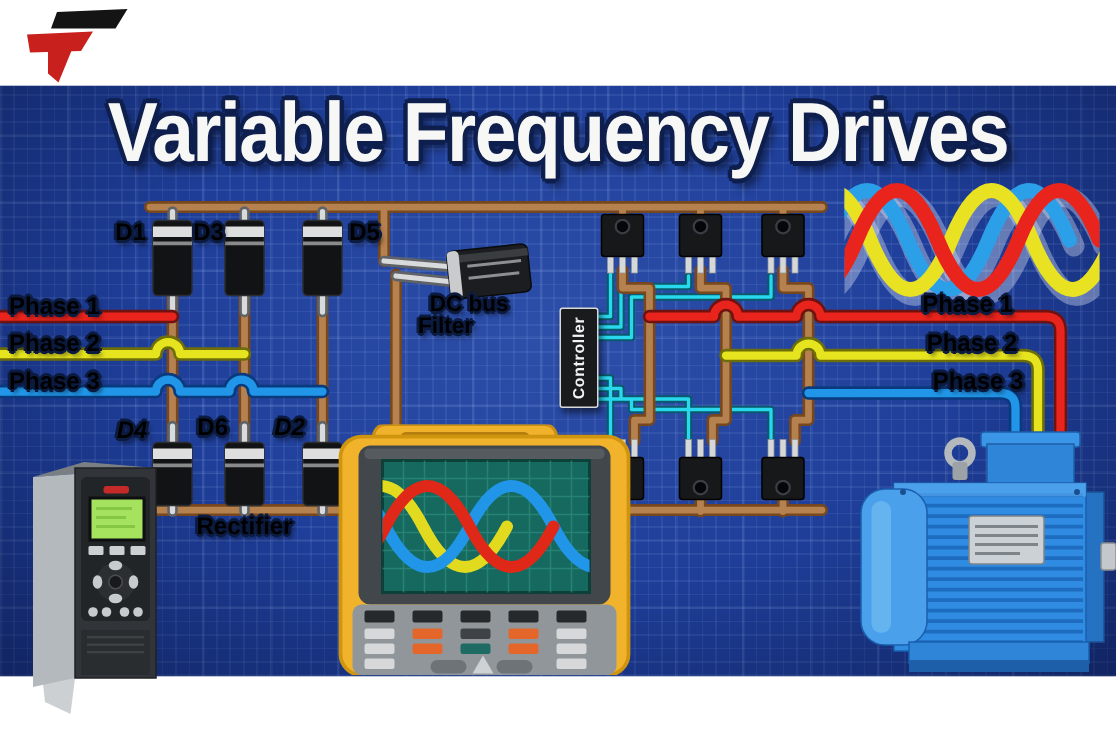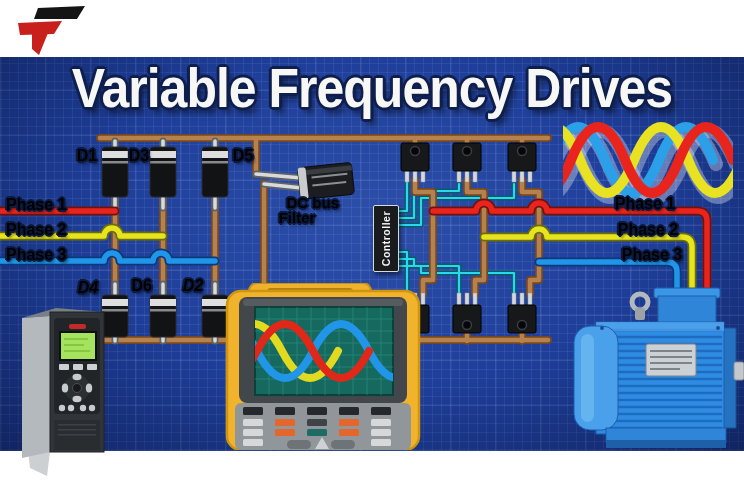--- a/index.html
+++ b/index.html
@@ -296,20 +296,21 @@
   <div class="lbl" style="left:6px;top:221px;width:90px;text-align:left;">Phase 2</div>
   <div class="lbl" style="left:6px;top:246px;width:90px;text-align:left;">Phase 3</div>
 
   <div class="lbl" style="left:74px;top:147px;width:26px;">D1</div>
   <div class="lbl" style="left:126px;top:147px;width:26px;">D3</div>
   <div class="lbl" style="left:182px;top:147px;width:26px;padding-left:48px;">D5</div>
   <div class="lbl" style="left:75px;top:279px;width:26px;font-style:italic;">D4</div>
   <div class="lbl" style="left:126px;top:277px;width:26px;text-align:right;">D6</div>
   <div class="lbl" style="left:180px;top:277px;width:26px;font-style:italic;">D2</div>
 
+  <div class="lbl" style="left:113px;top:343px;width:100px;">Rectifier</div>
 
   <div class="lbl" style="left:255px;top:194px;width:84px;font-size:15px;text-align:right;">DC bus</div>
   <div class="lbl" style="left:255px;top:209px;width:84px;font-size:15px;">Filter</div>
 
   <div class="lbl" style="left:600px;top:195px;width:90px;">Phase 1</div>
   <div class="lbl" style="left:603px;top:221px;width:90px;">Phase 2</div>
   <div class="lbl" style="left:607px;top:246px;width:90px;">Phase 3</div>
 
   <div class="title">Variable Frequency Drives</div>
 

